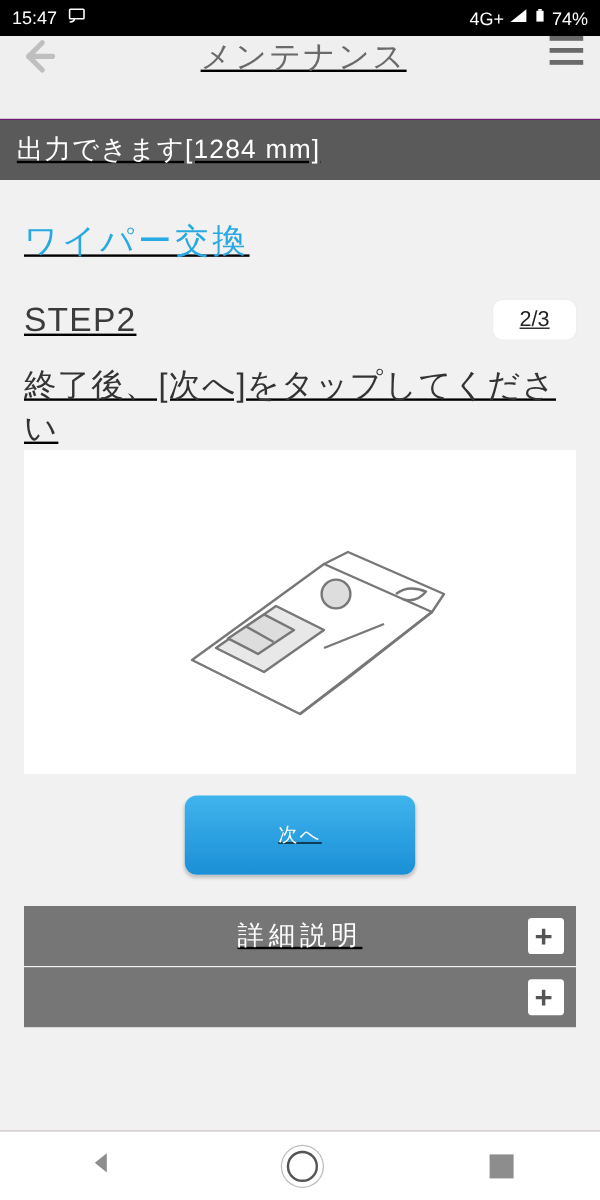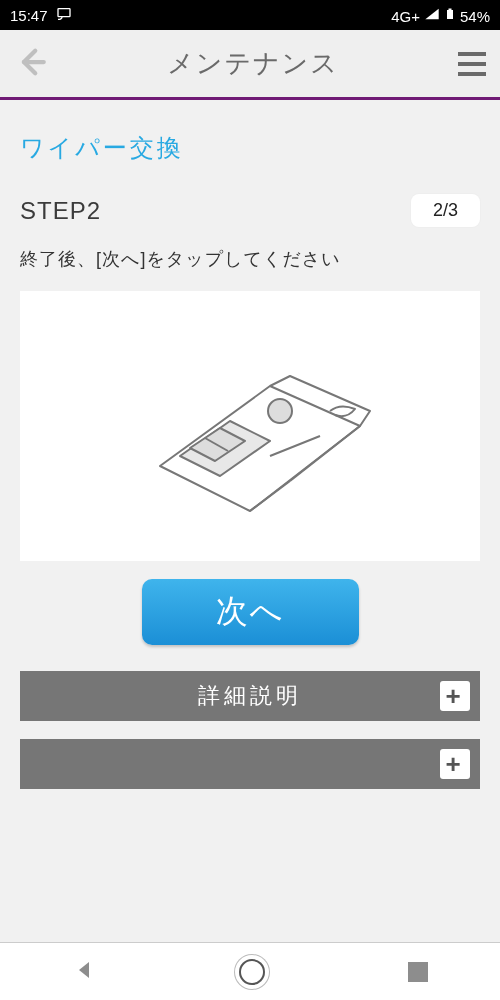--- a/index.html
+++ b/index.html
@@ -1,47 +1,47 @@
 <!DOCTYPE html>
 <html><head>
 <meta charset="utf-8">
 <style>
   * { box-sizing: border-box; margin: 0; padding: 0; }
   html, body { width: 500px; height: 1000px; font-family: -apple-system, "Hiragino Sans", sans-serif; background: #fff; }
-  .root { width: 500px; height: 1000px; display: flex; flex-direction: column; background: #ec4899; }
+  .root { width: 500px; height: 1000px; display: flex; flex-direction: column; background: #ec4899; text-decoration: underline; }
 
   
   .status-bar { height: 30px; background: #000; color: #fff; display: flex; align-items: center; justify-content: space-between; padding: 0 10px; font-size: 15px; font-weight: 500; }
   .status-left { display: flex; align-items: center; gap: 8px; }
   .status-right { display: flex; align-items: flex-end; gap: 4px; }
 
   
-  .app-header { height: 70px; background: #efefef; display: flex; align-items: center; justify-content: space-between; padding: 0 14px; border-bottom: 3px solid #701a75; }
+  .app-header { height: 70px; background: #efefef; display: flex; align-items: flex-start; justify-content: space-between; padding: 0 14px; border-bottom: 1px solid #701a75; }
   .app-header .title { flex: 1; text-align: center; font-size: 26px; color: #6a6a6a; letter-spacing: 2px; }
   .back-arrow svg { width: 34px; height: 34px; }
   .hamburger { display: flex; flex-direction: column; gap: 6px; }
   .hamburger span { display: block; width: 28px; height: 4px; background: #6a6a6a; }
 
   
   .banner { background: #5a5a5a; color: #fff; font-size: 22px; padding: 10px 14px; letter-spacing: 1px; }
 
   
   .content { flex: 1; overflow: hidden; padding: 18px 20px 0 20px; background: #f1f1f1; display: flex; flex-direction: column; }
-  .section-title { color: #28a9e2; font-size: 24px; letter-spacing: 3px; margin: 14px 0 30px 0; }
+  .section-title { color: #28a9e2; font-size: 28px; letter-spacing: 3px; margin: 14px 0 30px 0; }
   .step-row { display: flex; align-items: center; justify-content: space-between; margin-bottom: 20px; }
-  .step-label { font-size: 24px; color: #3b3b3b; letter-spacing: 1px; }
+  .step-label { font-size: 28px; color: #3b3b3b; letter-spacing: 1px; }
   .step-badge { background: #fff; border-radius: 8px; padding: 6px 22px; font-size: 18px; color: #222; box-shadow: 0 0 0 1px #eee; }
-  .instruction { font-size: 18px; color: #333; letter-spacing: 1px; margin-bottom: 20px; }
+  .instruction { font-size: 27px; color: #333; letter-spacing: 1px; }
 
   .illustration { background: #fff; height: 270px; display: flex; align-items: center; justify-content: center; margin-bottom: 18px; }
   .illustration svg { width: 260px; height: 200px; }
 
-  .primary-btn { align-self: center; width: 217px; height: 66px; border: none; border-radius: 10px; background: linear-gradient(180deg,#3fb4ec 0%, #1b8fd6 100%); color: #fff; font-size: 32px; letter-spacing: 2px; box-shadow: 0 2px 3px rgba(0,0,0,.2); margin-bottom: 26px; }
+  .primary-btn { align-self: center; width: 192px; height: 66px; border: none; border-radius: 10px; background: linear-gradient(180deg,#3fb4ec 0%, #1b8fd6 100%); color: #fff; font-size: 16px; letter-spacing: 2px; box-shadow: 0 2px 3px rgba(0,0,0,.2); margin-bottom: 26px; }
 
-  .accordion { background: #767676; color: #fff; height: 50px; display: flex; align-items: center; justify-content: center; position: relative; margin-bottom: 18px; font-size: 22px; letter-spacing: 4px; }
+  .accordion { background: #767676; color: #fff; height: 50px; display: flex; align-items: center; justify-content: center; position: relative; margin-bottom: 1px; font-size: 22px; letter-spacing: 4px; }
   .accordion .plus { position: absolute; right: 10px; top: 50%; transform: translateY(-50%); width: 30px; height: 30px; background: #fff; color: #555; display: flex; align-items: center; justify-content: center; font-size: 26px; font-weight: 700; border-radius: 3px; }
   .accordion.last { margin-bottom: 0; }
 
   
   .nav-bar { height: 58px; background: #fff; border-top: 1px solid #ccc; display: flex; align-items: center; justify-content: space-around; }
   .nav-item svg { width: 24px; height: 24px; }
   .nav-circle { width: 26px; height: 26px; border: 2.5px solid #555; border-radius: 50%; box-shadow: 0 0 0 4px #fff, 0 0 0 5px #bbb; }
   .nav-square { width: 20px; height: 20px; background: #8d8d8d; }
 </style>
 </head>
@@ -65,39 +65,40 @@
         <svg viewBox="0 0 24 24" width="16" height="16" fill="#fff">
             <path d="M2 20 L22 20 L22 4 Z"></path>
           </svg>
       </span>
       <span>
         <svg viewBox="0 0 24 24" width="12" height="16" fill="#fff">
             <rect x="6" y="4" width="12" height="18"></rect>
             <rect x="9" y="1" width="6" height="3"></rect>
           </svg>
       </span>
-      <span>54%</span>
+      <span>74%</span>
     </div>
   </div>
 
   <div class="app-header">
     <div class="back-arrow">
       <svg viewBox="0 0 24 24" fill="none" stroke="#bfbfbf" stroke-width="3" stroke-linecap="round" stroke-linejoin="round">
           <polyline points="15 4 7 12 15 20"></polyline>
           <line x1="7" y1="12" x2="21" y2="12"></line>
         </svg>
     </div>
     <div class="title">メンテナンス</div>
     <div class="hamburger">
       <span></span>
         <span></span>
         <span></span>
     </div>
   </div>
 
+  <div class="banner">出力できます[1284 mm]</div>
 
   <div class="content">
     <div class="section-title">ワイパー交換</div>
 
     <div class="step-row">
       <div class="step-label">STEP2</div>
       <div class="step-badge">2/3</div>
     </div>
 
     <div class="instruction">終了後、[次へ]をタップしてください</div>

